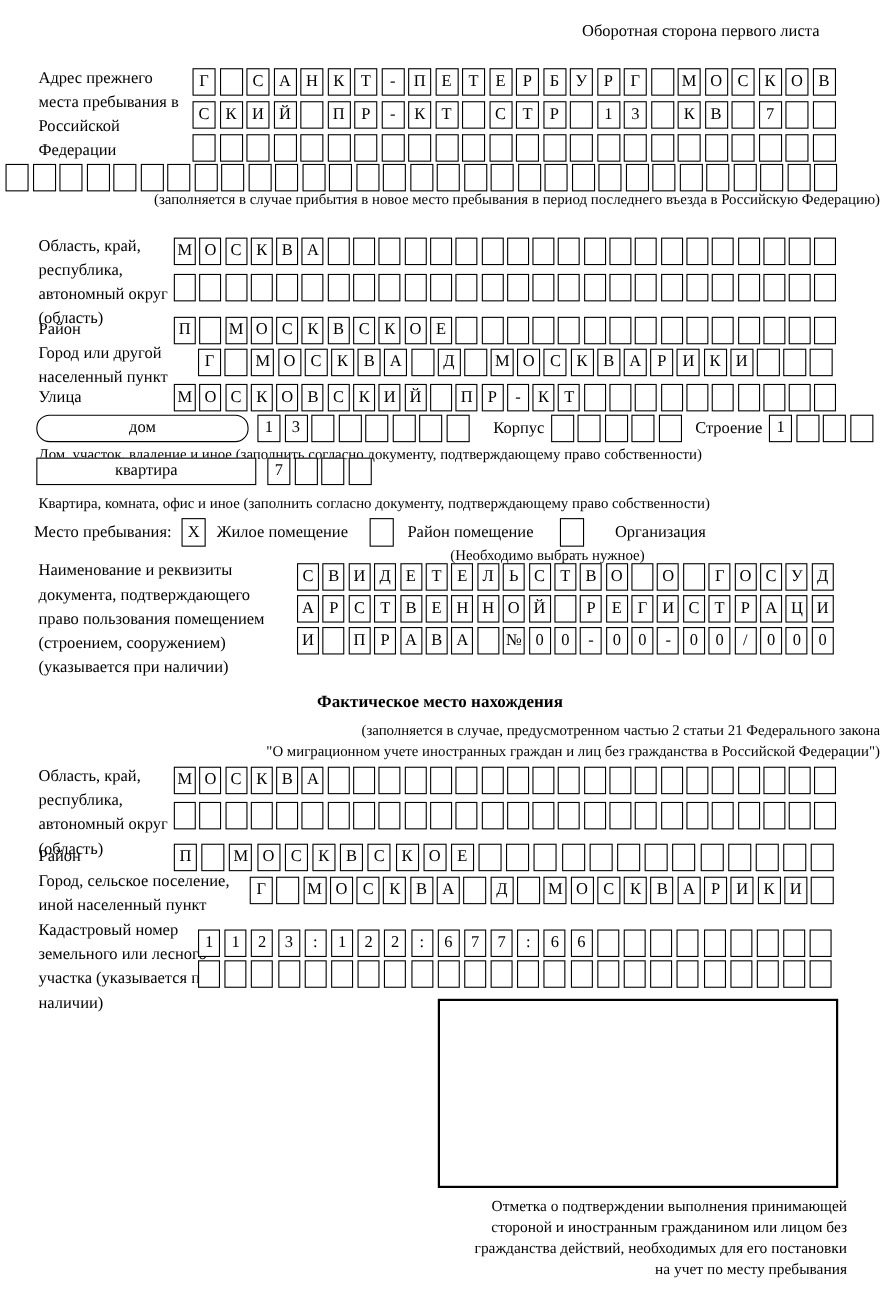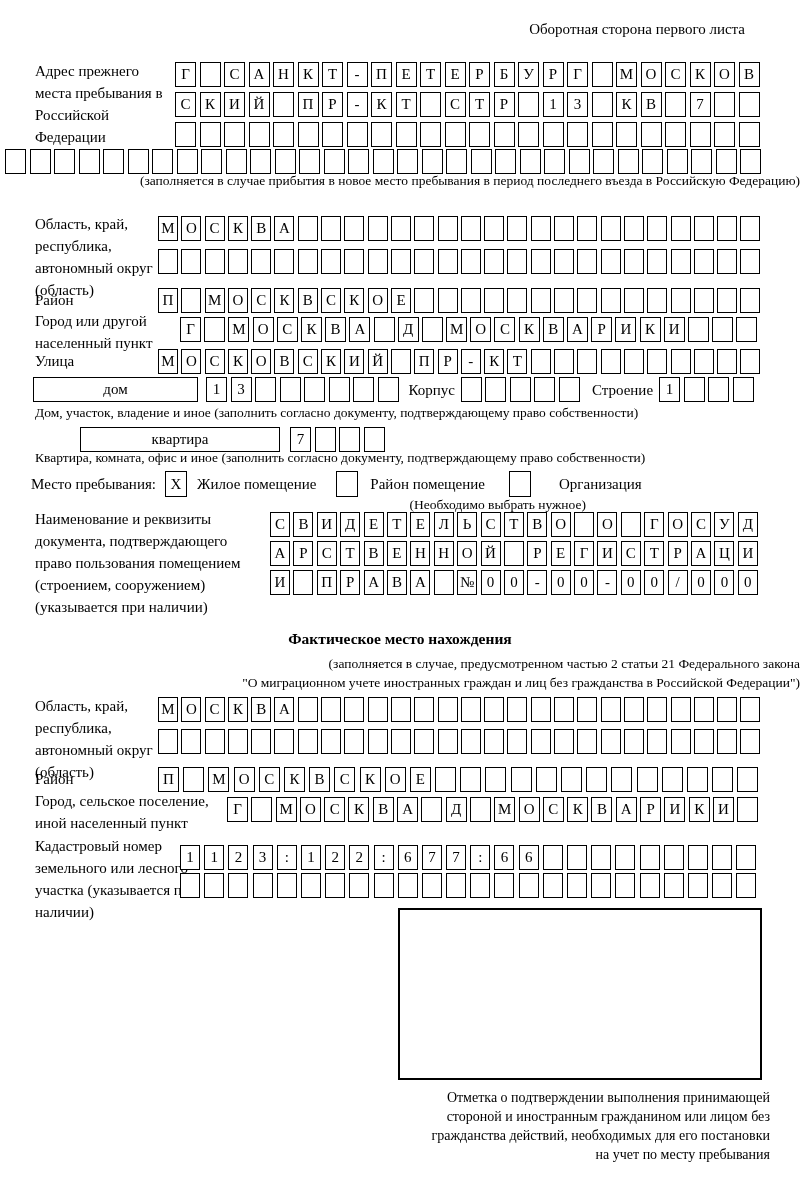--- a/index.html
+++ b/index.html
@@ -292,50 +292,50 @@
       <span class="cell"></span>
       <span class="cell"></span>
       <span class="cell"></span>
       <span class="cell"></span>
       <span class="cell"></span>
       <span class="cell"></span>
       <span class="cell"></span>
     </div>
 
   <div class="abs inline-row" style="top:377px;left:33px;">
-    <div class="widebox" style="width:165px;">дом</div>
+    <div class="widebox" style="width:193px;border-radius:12px;">дом</div>
     <div class="cells rsm" style="margin-left:8px;">
         <span class="cell">1</span>
         <span class="cell">3</span>
         <span class="cell"></span>
         <span class="cell"></span>
         <span class="cell"></span>
         <span class="cell"></span>
         <span class="cell"></span>
         <span class="cell"></span>
       </div>
-    <span class="label" style="margin-left:10px;">Корпус</span>
+    <span class="label" style="margin-left:22px;">Корпус</span>
     <div class="cells rsm" style="margin-left:6px;">
         <span class="cell"></span>
         <span class="cell"></span>
         <span class="cell"></span>
         <span class="cell"></span>
         <span class="cell"></span>
       </div>
     <span class="label" style="margin-left:12px;">Строение</span>
     <div class="cells rsm" style="margin-left:6px;">
         <span class="cell">1</span>
         <span class="cell"></span>
         <span class="cell"></span>
         <span class="cell"></span>
       </div>
   </div>
   <div class="abs note" style="top:404px;left:35px;">Дом, участок, владение и иное (заполнить согласно документу, подтверждающему право собственности)</div>
 
-  <div class="abs inline-row" style="top:427px;left:33px;margin-left:47px;">
+  <div class="abs inline-row" style="top:416px;left:33px;">
     <div class="widebox" style="width:200px;">квартира</div>
     <div class="cells rsm" style="margin-left:10px;">
         <span class="cell">7</span>
         <span class="cell"></span>
         <span class="cell"></span>
         <span class="cell"></span>
       </div>
   </div>
   <div class="abs note" style="top:449px;left:35px;">Квартира, комната, офис и иное (заполнить согласно документу, подтверждающему право собственности)</div>
 

